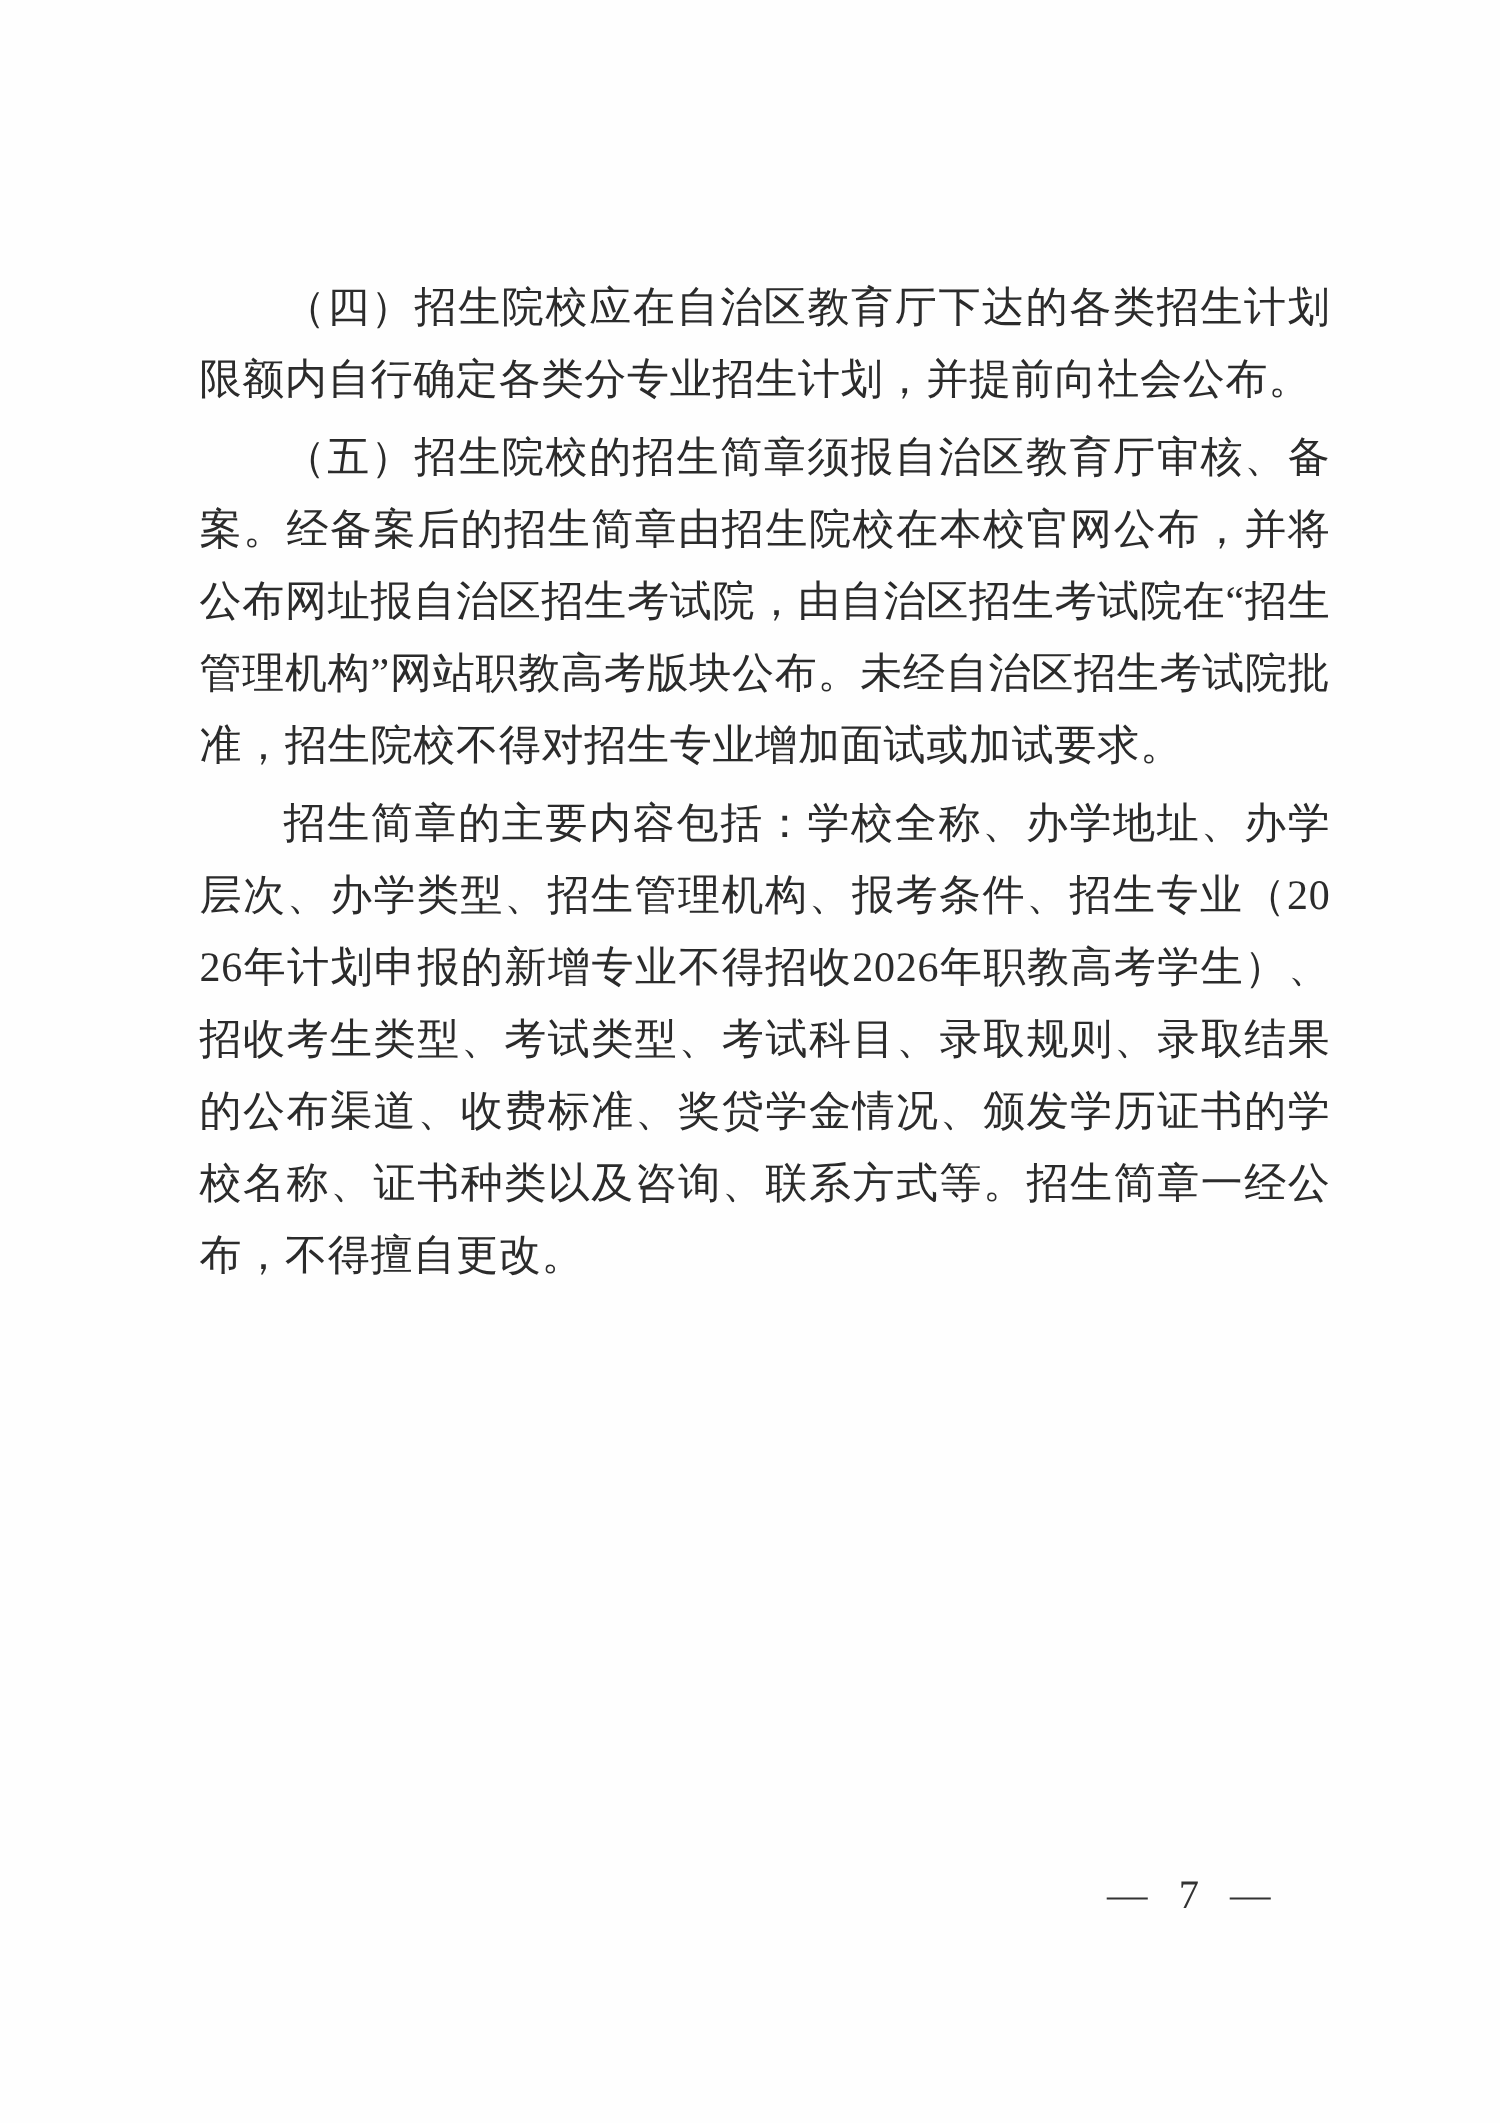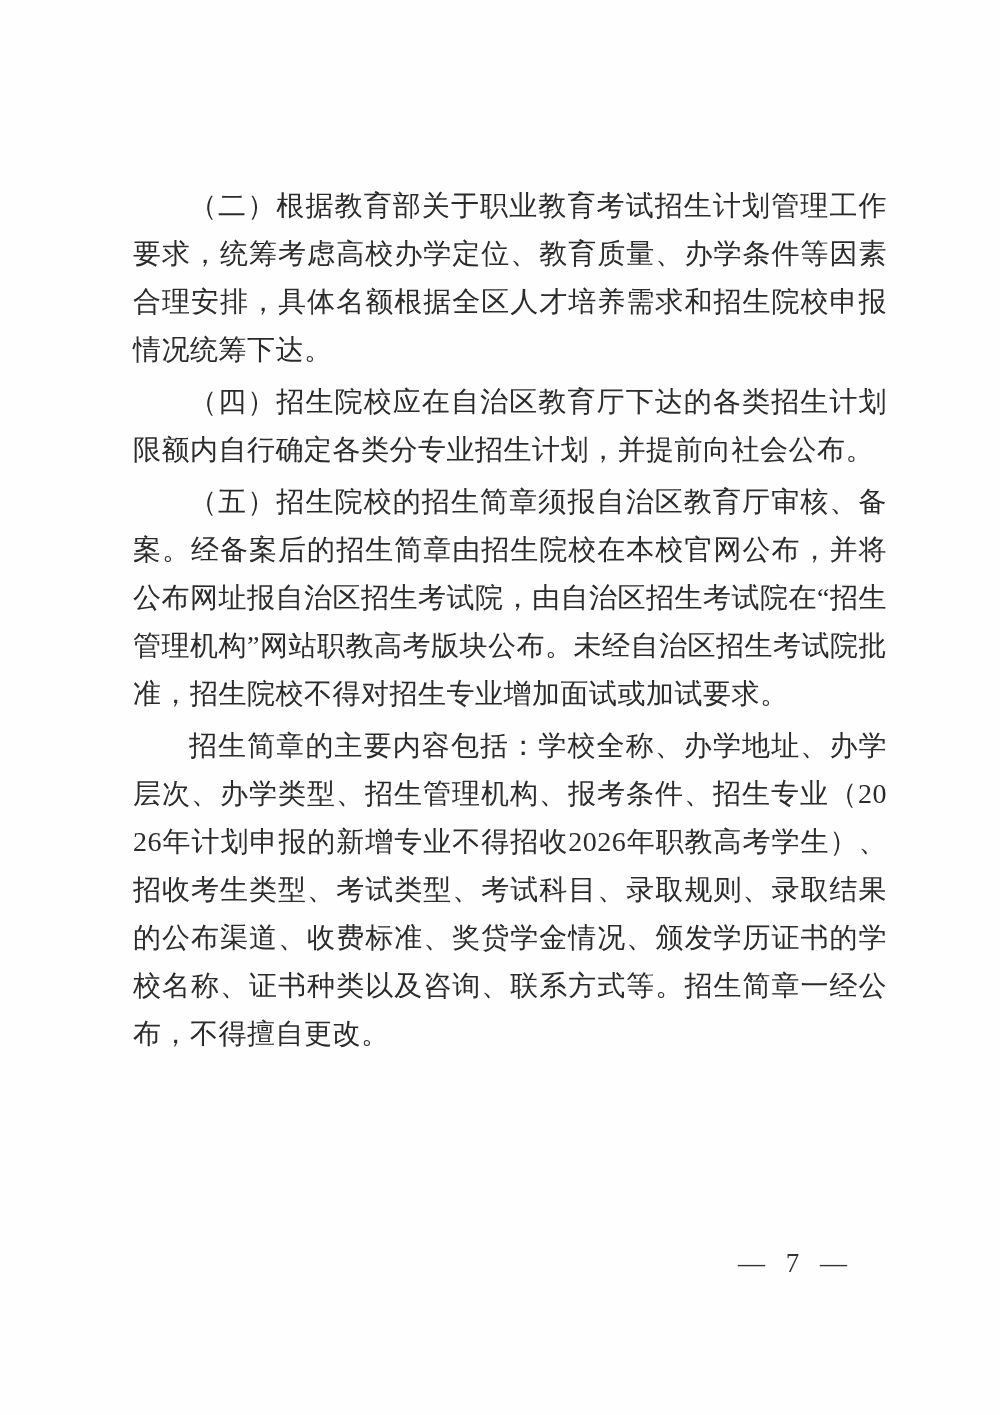--- a/index.html
+++ b/index.html
@@ -46,19 +46,18 @@
     color: #333333;
     letter-spacing: 7px;
     white-space: nowrap;
   }
 </style>
 </head>
 <body>
 
 <div class="page">
   <div class="doc-body">
-    <p class="para">（二）根据教育部关于职业教育考试招生计划管理工作要求，统筹考虑高校办学定位、教育质量、办学条件等因素合理安排，具体名额根据全区人才培养需求和招生院校申报情况统筹下达。</p>
     <p class="para">（四）招生院校应在自治区教育厅下达的各类招生计划限额内自行确定各类分专业招生计划，并提前向社会公布。</p>
     <p class="para">（五）招生院校的招生简章须报自治区教育厅审核、备案。经备案后的招生简章由招生院校在本校官网公布，并将公布网址报自治区招生考试院，由自治区招生考试院在“招生管理机构”网站职教高考版块公布。未经自治区招生考试院批准，招生院校不得对招生专业增加面试或加试要求。</p>
     <p class="para">招生简章的主要内容包括：学校全称、办学地址、办学层次、办学类型、招生管理机构、报考条件、招生专业（2026年计划申报的新增专业不得招收2026年职教高考学生）、招收考生类型、考试类型、考试科目、录取规则、录取结果的公布渠道、收费标准、奖贷学金情况、颁发学历证书的学校名称、证书种类以及咨询、联系方式等。招生简章一经公布，不得擅自更改。</p>
   </div>
   <div class="page-number">— 7 —</div>
 </div>
 
 </body></html>

